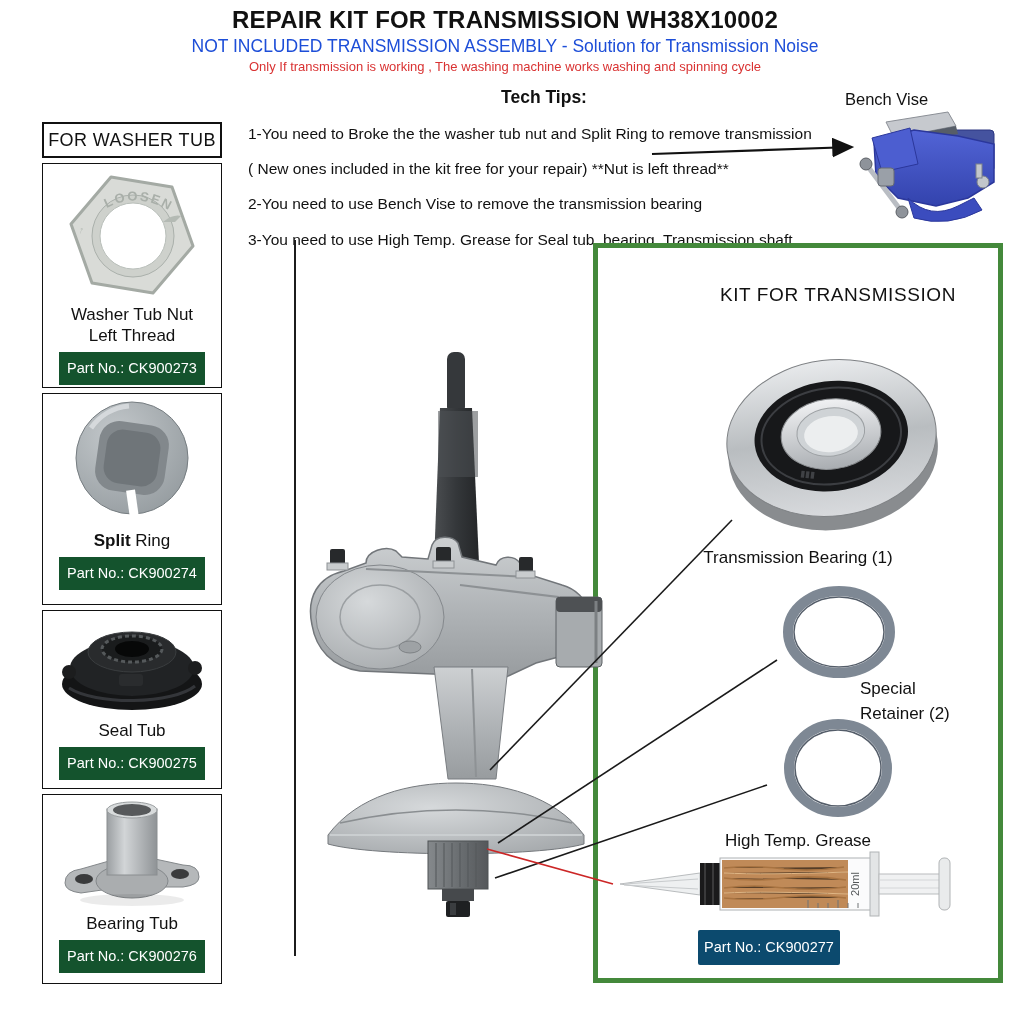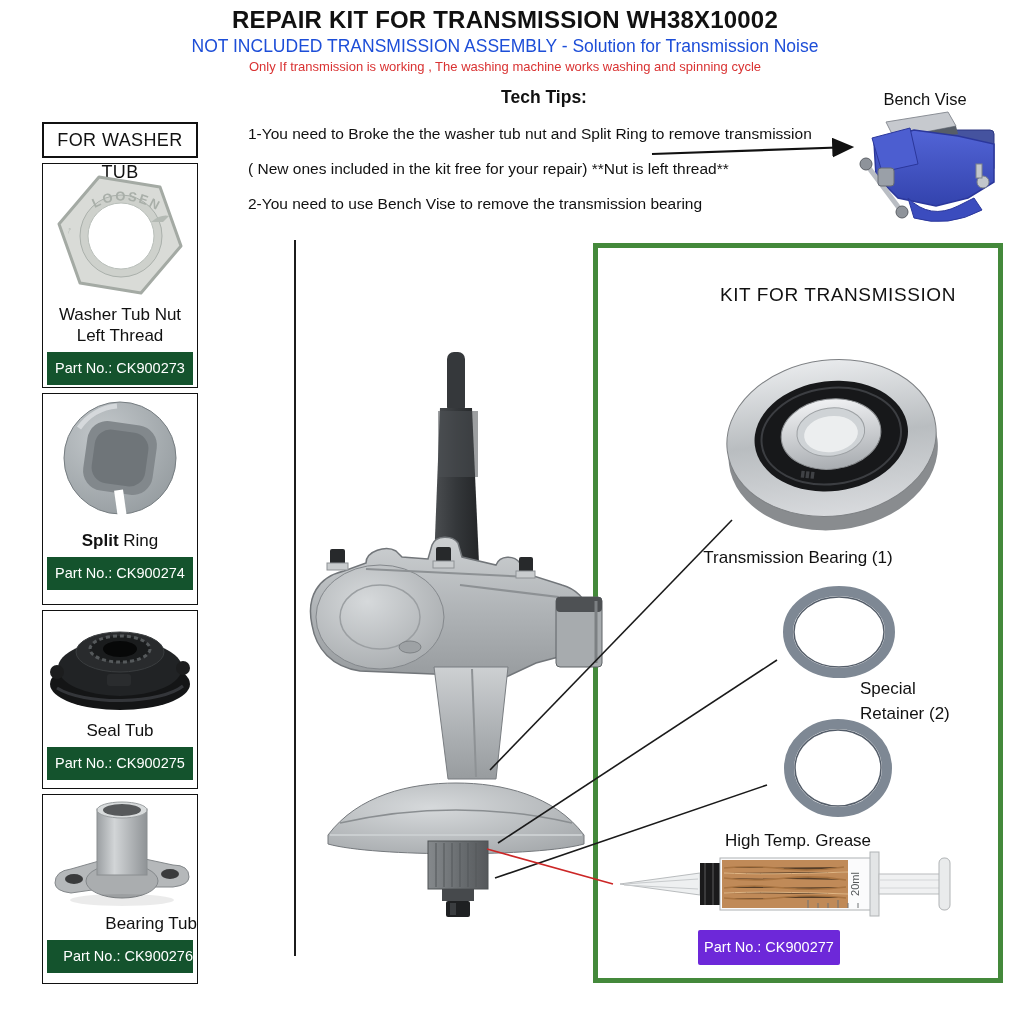--- a/index.html
+++ b/index.html
@@ -7,55 +7,56 @@
   .abs{position:absolute;}
   
   .page-title{top:6px;left:0;width:1010px;text-align:center;font-size:24px;font-weight:bold;letter-spacing:.2px;}
   .sub1{top:36px;left:0;width:1010px;text-align:center;font-size:17.5px;color:#1d4ed8;}
   .sub2{top:59px;left:0;width:1010px;text-align:center;font-size:13px;color:#d93232;}
   
   .tips{top:87px;left:248px;width:592px;}
   .tips-head{text-align:center;font-weight:bold;font-size:17.5px;margin:0 0 5px 0;}
   .tip-line{font-size:15.5px;line-height:19.2px;margin-top:16px;}
   
-  .vise-label{top:90px;left:845px;width:160px;text-align:center;font-size:16.5px;}
-  
-  .sidebar{top:122px;left:42px;width:156px;}
+  .vise-label{top:90px;left:845px;width:160px;text-align:left;font-size:16.5px;}
+  
+  .sidebar{top:122px;left:42px;width:180px;}
   .sb-head{box-sizing:border-box;border:2px solid #111;height:36px;line-height:32px;text-align:center;font-size:18px;letter-spacing:.4px;background:#fff;}
   .card{box-sizing:border-box;border:1.6px solid #111;margin-top:5px;text-align:center;background:#fff;overflow:hidden;}
-  .c1{height:225px;} .c2{height:212px;} .c3{height:179px;} .c4{height:190px;text-align:right;}
+  .c1{height:225px;} .c2{height:212px;} .c3{height:179px;} .c4{height:190px;}
   .part-name{font-size:17px;line-height:21px;}
   .badge{width:146px;height:33px;line-height:33px;margin:6px auto 0 auto;background:#14532d;color:#fff;font-size:14.5px;border-radius:0;}
   
   .divider{left:294px;top:240px;width:2px;height:716px;background:#1c1c1c;}
   
   .kitbox{left:593px;top:243px;width:410px;height:740px;box-sizing:border-box;border:5px solid #44893b;background:#fff;z-index:1;}
   .kit-head{position:absolute;top:36px;left:0;width:100%;text-align:center;font-size:19px;letter-spacing:.6px;padding-left:40px;}
   .kit-label{position:absolute;font-size:17px;}
   .bearing-label{top:300px;left:60px;width:280px;text-align:center;}
   .retainer-label{top:428px;left:262px;line-height:25px;}
   .grease-label{top:583px;left:40px;width:320px;text-align:center;}
-  .kit-badge{position:absolute;top:682px;left:100px;width:142px;height:35px;line-height:35px;text-align:center;background:#6d28d9;color:#fff;font-size:14.5px;border-radius:2px;}
+  .kit-badge{position:absolute;top:682px;left:100px;width:142px;height:35px;line-height:35px;text-align:center;background:#0c4a6e;color:#fff;font-size:14.5px;border-radius:2px;}
   
   .trans-svg{left:300px;top:345px;z-index:4;}
   .overlay{left:0;top:0;z-index:10;pointer-events:none;}
   .vise-svg{left:852px;top:106px;}
 </style>
 </head>
 <body>
 
 <div class="abs page-title">REPAIR KIT FOR TRANSMISSION WH38X10002</div>
 <div class="abs sub1">NOT INCLUDED TRANSMISSION ASSEMBLY - Solution for Transmission Noise</div>
 <div class="abs sub2">Only If transmission is working , The washing machine works washing and spinning cycle</div>
 
 <div class="abs tips">
   <div class="tips-head">Tech Tips:</div>
   <div class="tip-line">1-You need to Broke the the washer tub nut and Split Ring to remove transmission</div>
   <div class="tip-line">( New ones included in the kit free for your repair) **Nut is left thread**</div>
   <div class="tip-line">2-You need to use Bench Vise to remove the transmission bearing</div>
+  <div class="tip-line">3-You need to use High Temp. Grease for Seal tub, bearing, Transmission shaft</div>
 </div>
 
 <div class="abs vise-label">Bench Vise</div>
 <svg class="abs vise-svg" width="152" height="124" viewBox="0 0 152 124">
   <defs>
     <linearGradient id="vgrad" x1="0" y1="0" x2="0" y2="1">
       <stop offset="0" stop-color="#5264d6"></stop>
         <stop offset="1" stop-color="#3343ad"></stop>
     </linearGradient>
   </defs>

